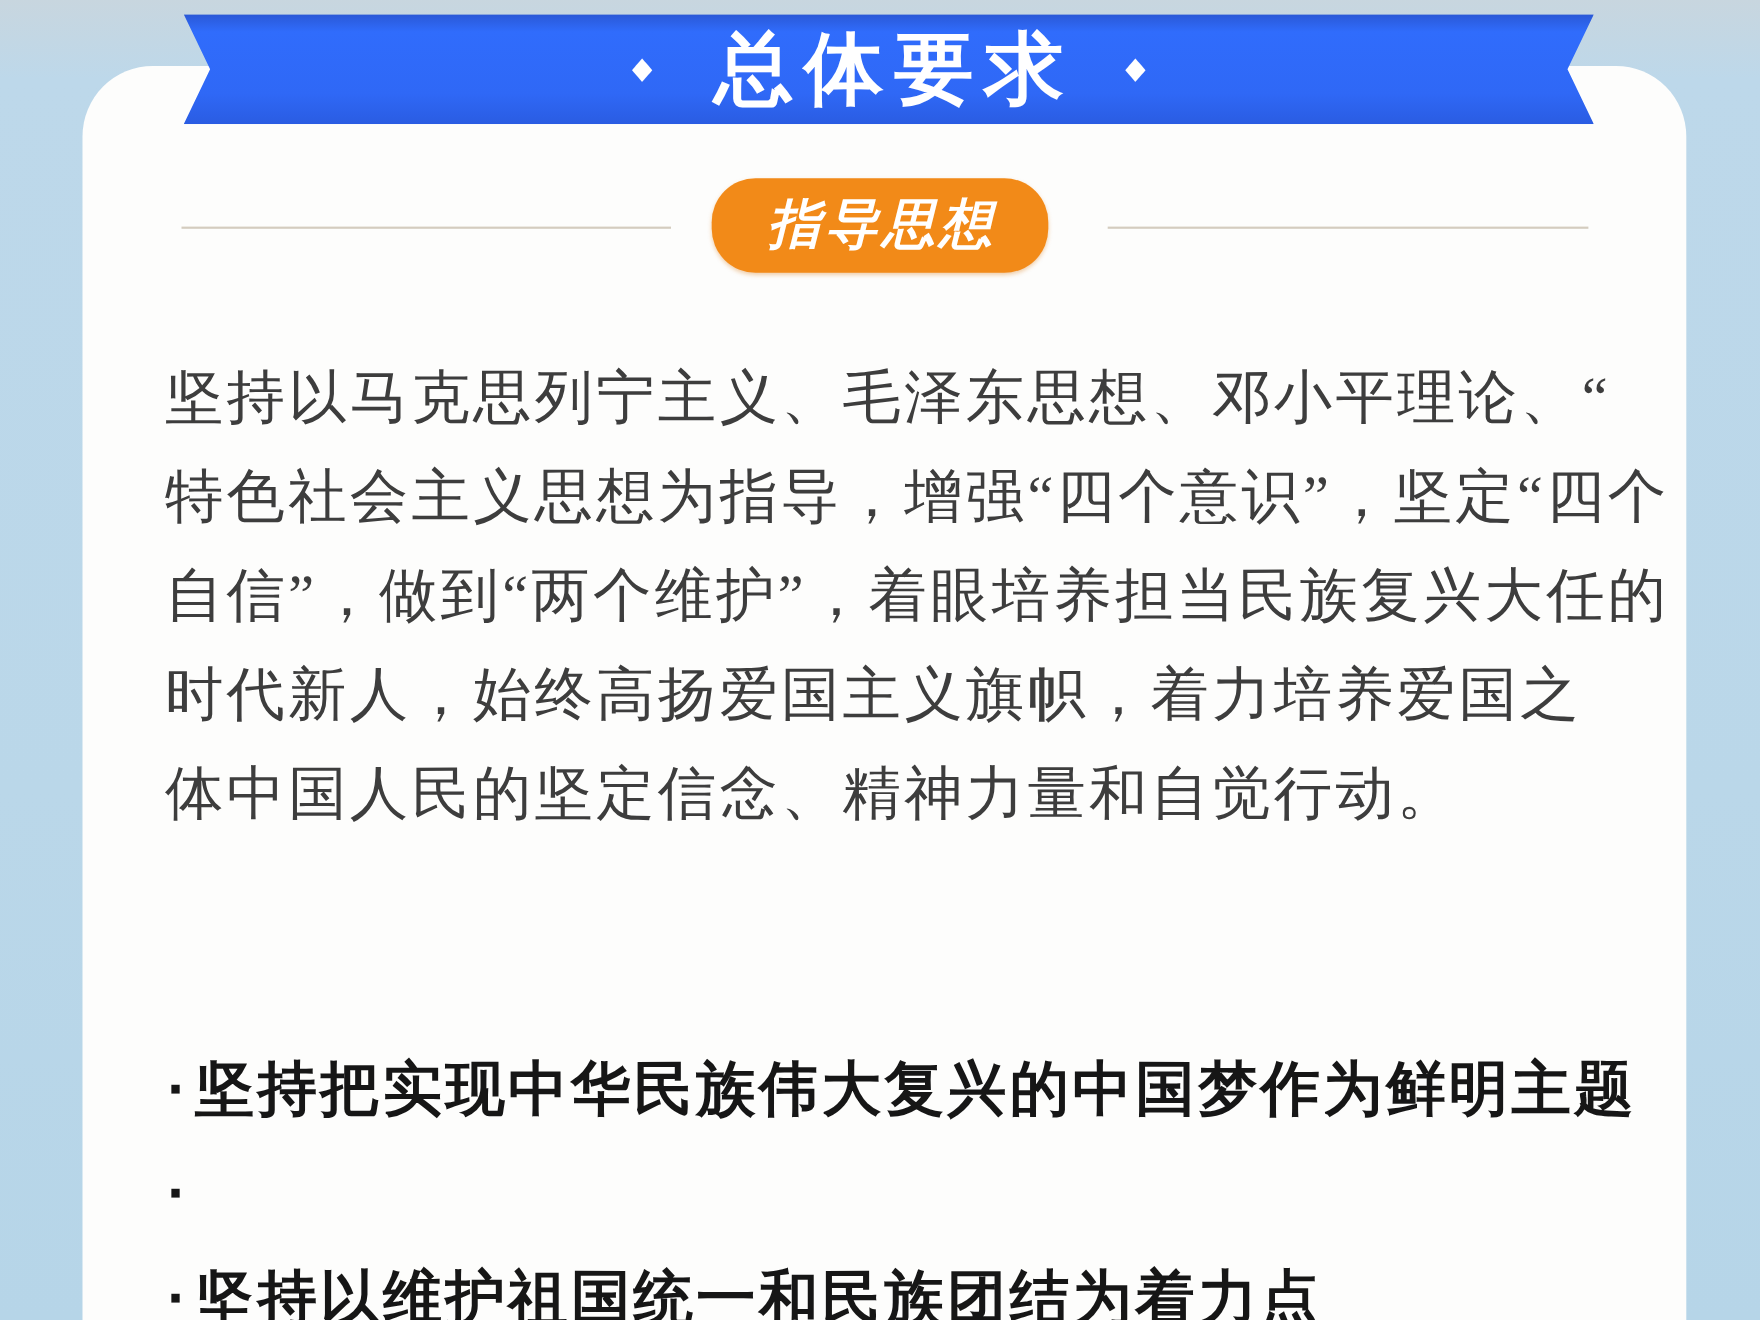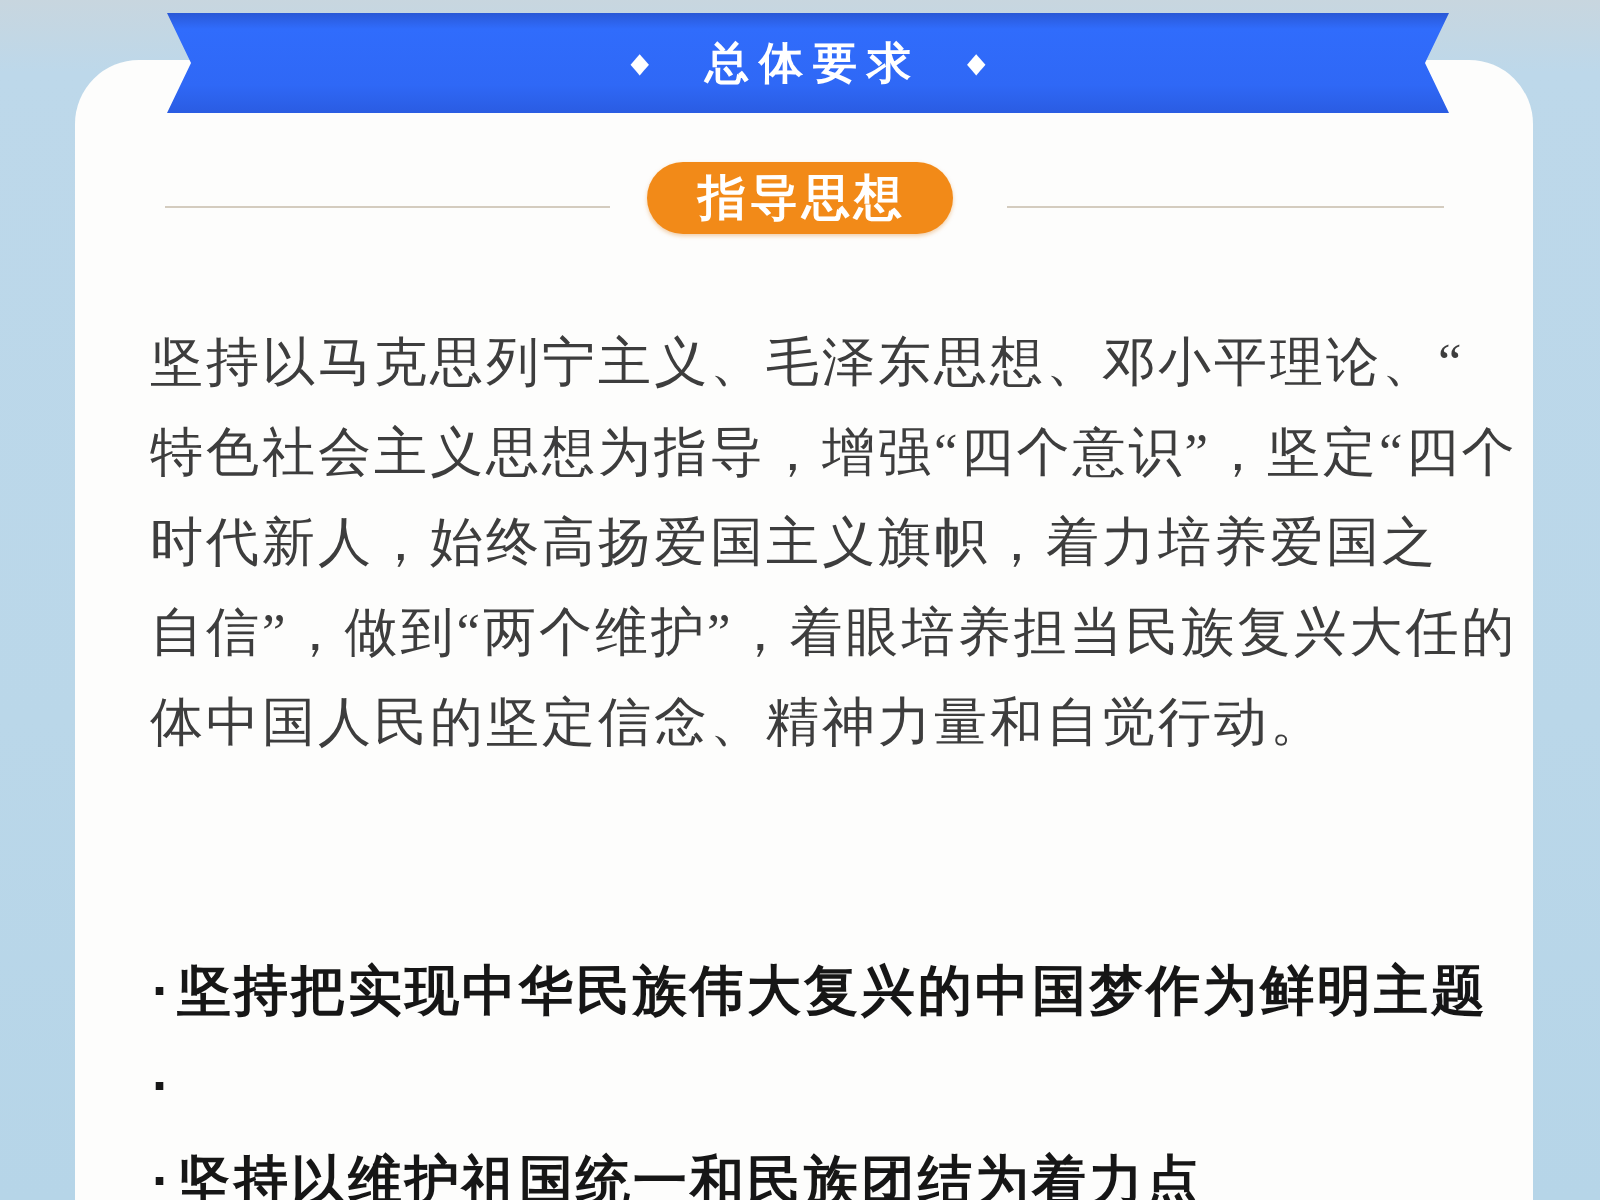--- a/index.html
+++ b/index.html
@@ -28,45 +28,46 @@
     width: 1282px; height: 100px;
     background: linear-gradient(180deg, #2a58d6 0%, #306cfc 16%, #2f68f6 72%, #2a5ce2 100%);
     clip-path: polygon(0 0, 100% 0, calc(100% - 24px) 50%, 100% 100%, 0 100%, 24px 50%);
     display: flex; align-items: center; justify-content: center;
   }
   .ribbon-inner {
     display: flex; align-items: center; gap: 46px;
   }
   .ribbon-title {
     color: #ffffff;
-    font-size: 44px; font-weight: 700;
+    font-size: 72px; font-weight: 700;
     letter-spacing: 10px; text-indent: 10px;
     line-height: 1;
   }
   .diamond {
     color: #ffffff;
     font-size: 24px; line-height: 1;
     transform: scaleY(1.15);
   }
   
   .divider {
     position: absolute;
     height: 2px; top: 206px;
     background: #d4ccbf;
   }
   .divider-left  { left: 165px;  width: 445px; }
   .divider-right { left: 1007px; width: 437px; }
   .badge {
     position: absolute;
     left: 647px; top: 162px;
-    width: 306px; height: 72px;
+    width: 306px; height: 86px;
     background: #f28a18;
     border-radius: 40px;
     display: flex; align-items: center; justify-content: center;
     box-shadow: 0 2px 4px rgba(214, 116, 10, 0.35);
+    font-style: italic;
   }
   .badge-label {
     color: #ffffff;
     font-size: 48px; font-weight: 700;
     letter-spacing: 4px; text-indent: 4px;
     line-height: 1;
   }
   
   .paragraph {
     position: absolute;
@@ -108,22 +109,22 @@
 
   <div class="divider divider-left"></div>
   <div class="badge">
     <span class="badge-label">指导思想</span>
   </div>
   <div class="divider divider-right"></div>
 
   <div class="paragraph">
     <div class="line">坚持以马克思列宁主义、毛泽东思想、邓小平理论、“</div>
     <div class="line">特色社会主义思想为指导，增强“四个意识”，坚定“四个</div>
+    <div class="line">自信”，做到“两个维护”，着眼培养担当民族复兴大任的</div>
     <div class="line">时代新人，始终高扬爱国主义旗帜，着力培养爱国之</div>
-    <div class="line">自信”，做到“两个维护”，着眼培养担当民族复兴大任的</div>
     <div class="line">体中国人民的坚定信念、精神力量和自觉行动。</div>
   </div>
 
   <div class="bullets">
     <div class="bullet-item">
       <span class="bullet-marker">·</span>
       <span class="bullet-text">坚持把实现中华民族伟大复兴的中国梦作为鲜明主题</span>
     </div>
     <div class="bullet-item">
       <span class="bullet-marker">·</span>

